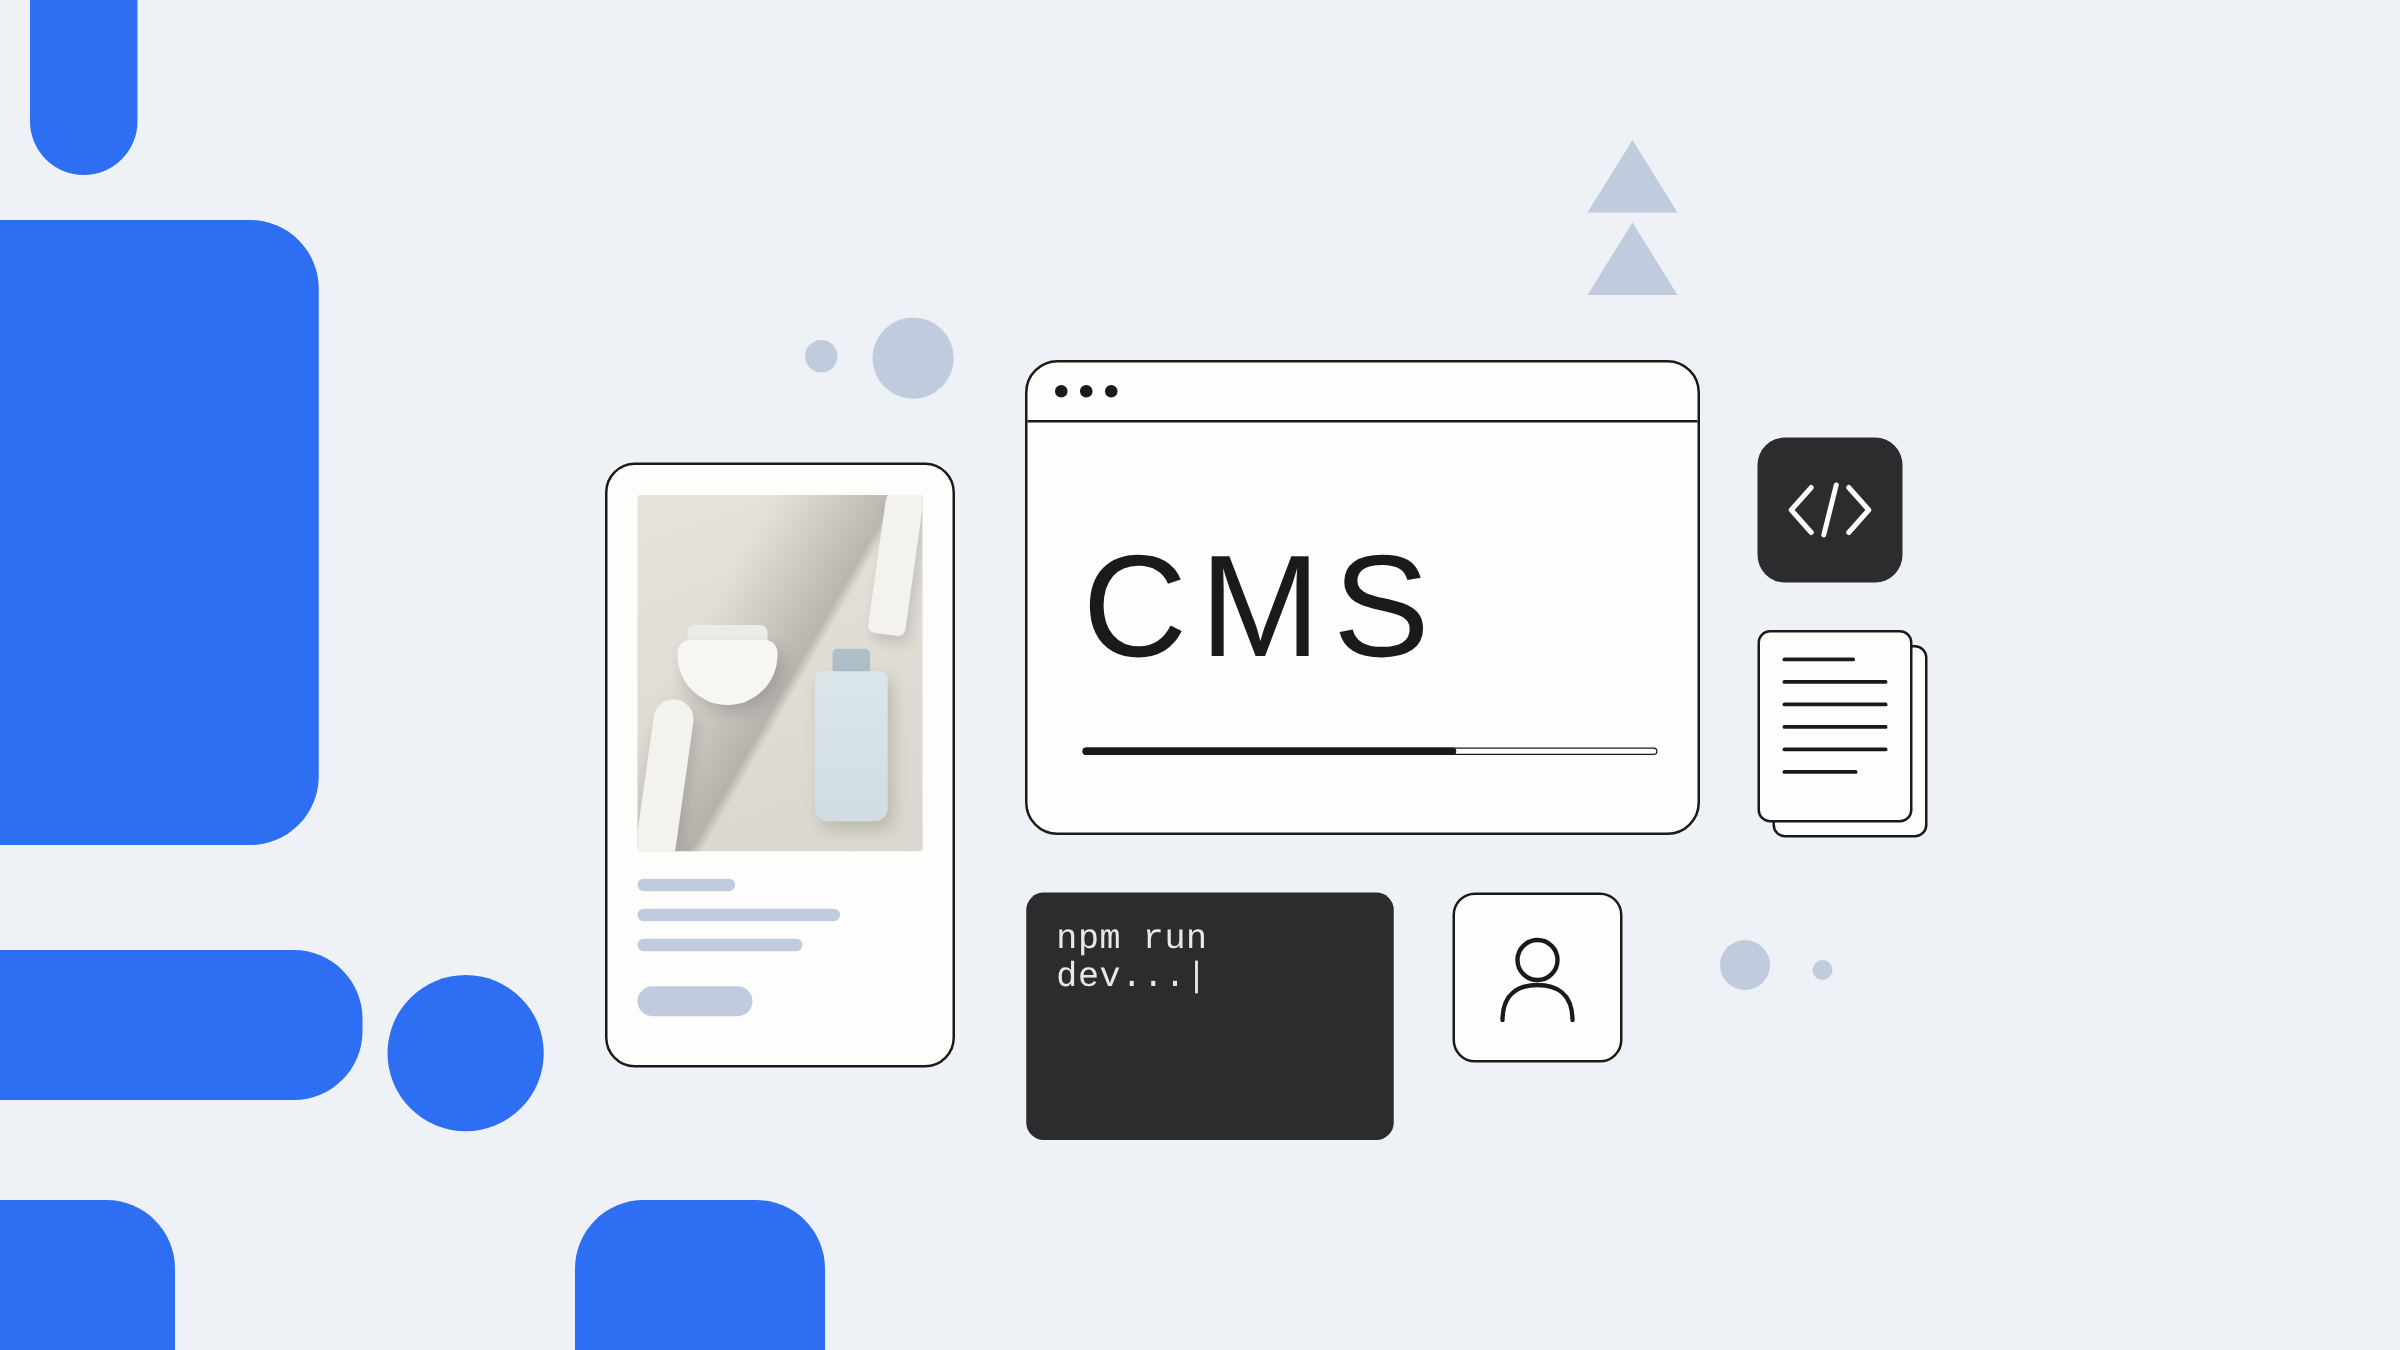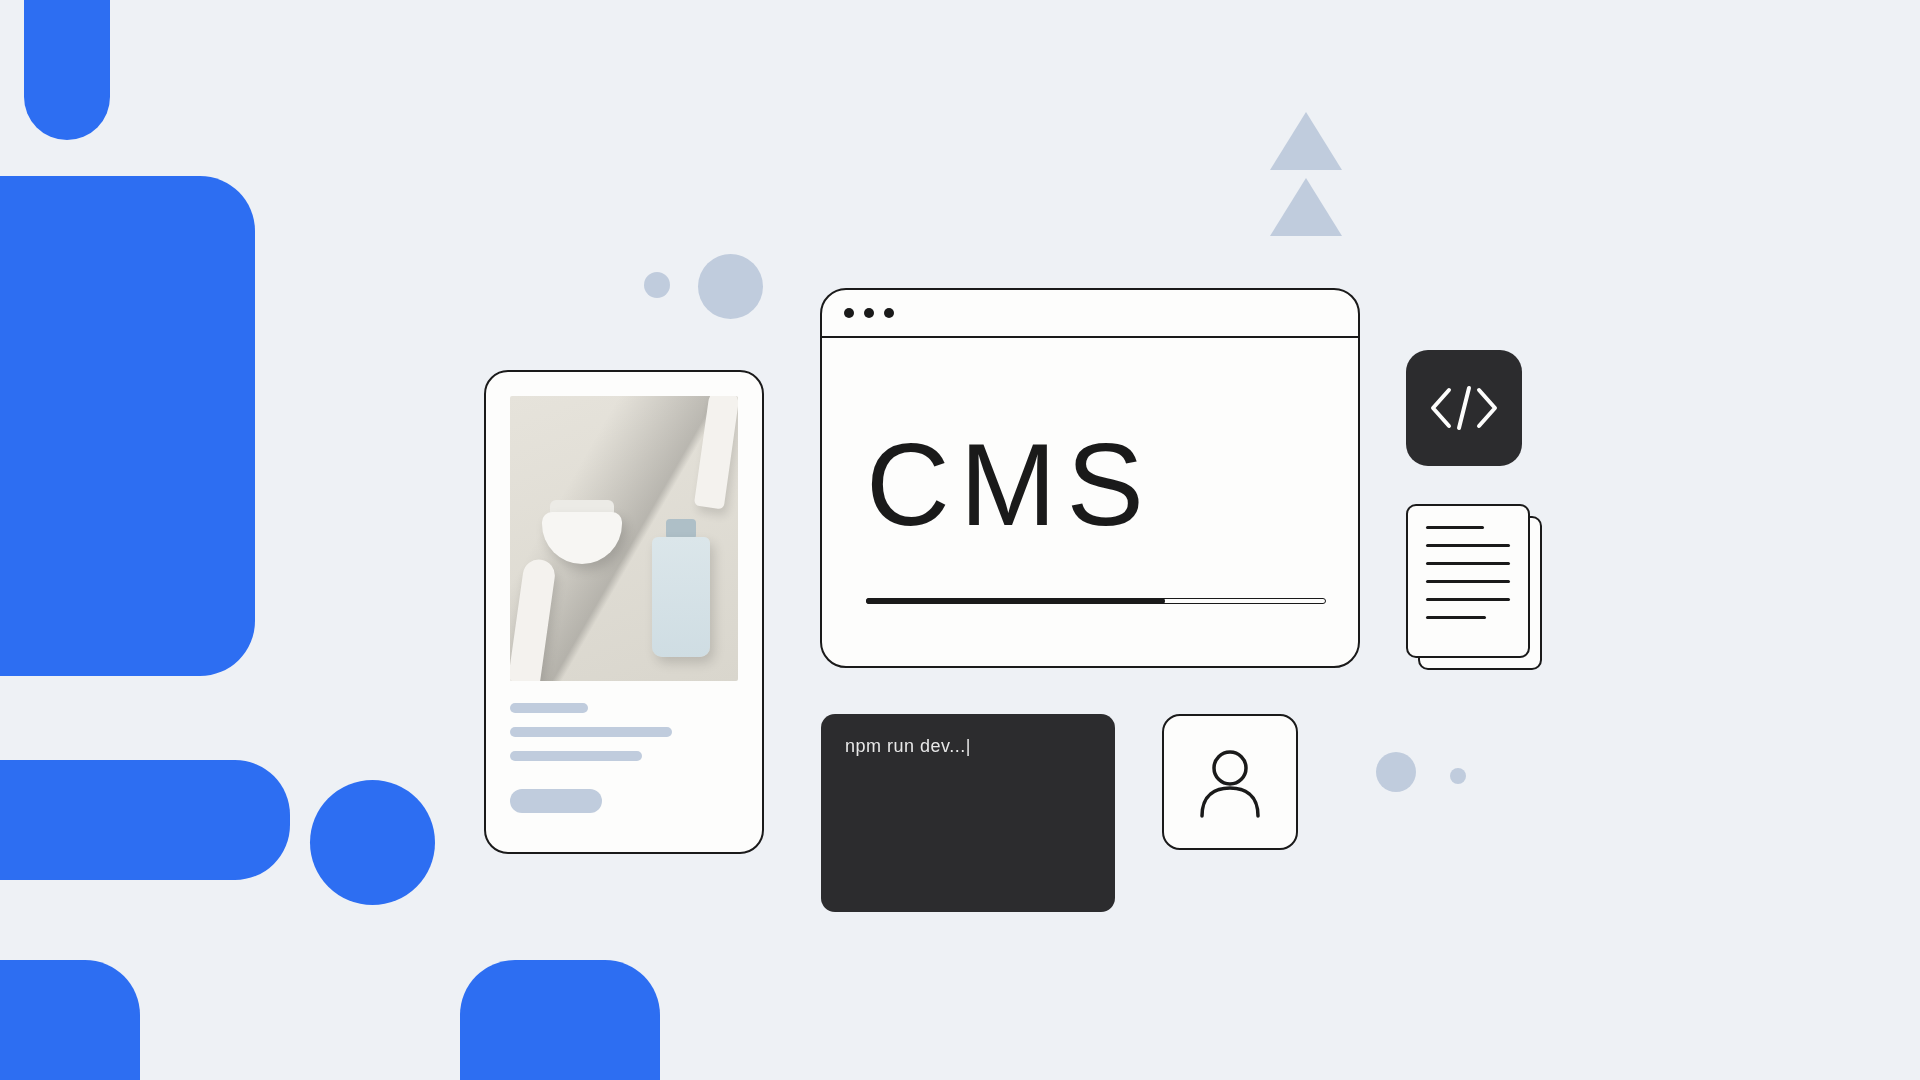--- a/index.html
+++ b/index.html
@@ -59,21 +59,21 @@
   .bottle-cap { position: absolute; right: 42px; bottom: 142px; width: 30px; height: 20px; background: #aebfc7; border-radius: 4px; }
   .tube { position: absolute; left: 6px; bottom: -8px; width: 32px; height: 130px; background: #f4f2ee; border-radius: 16px 16px 6px 6px; transform: rotate(8deg); box-shadow: 4px 6px 10px rgba(0,0,0,.12); }
   .tube2 { position: absolute; right: 6px; top: -8px; width: 30px; height: 120px; background: #f4f2ee; border-radius: 16px 16px 6px 6px; transform: rotate(8deg); box-shadow: 4px 6px 10px rgba(0,0,0,.12); }
   .ph-line { height: 10px; background: #c0ccdd; border-radius: 5px; margin-top: 14px; }
   .ph-btn { height: 24px; width: 92px; background: #c0ccdd; border-radius: 12px; margin-top: 28px; }
   
   .terminal {
     position: absolute; left: 821px; top: 714px; width: 294px; height: 198px;
     background: #2c2c2e; border-radius: 14px; padding: 22px 24px;
   }
-  .term-text { color: #e8e8e8; font-family: Liberation Sans, sans-serif; font-size: 18px; font-weight: 300; letter-spacing: .5px; }
+  .term-text { color: #e8e8e8; font-family: Liberation Mono, monospace; font-size: 28px; font-weight: 300; letter-spacing: .5px; }
   
   .user-card {
     position: absolute; left: 1162px; top: 714px; width: 136px; height: 136px;
     background: #fdfdfc; border: 2.5px solid #1a1a1a; border-radius: 18px;
     display: flex; align-items: center; justify-content: center;
   }
   
   .code-card {
     position: absolute; left: 1406px; top: 350px; width: 116px; height: 116px;
     background: #2c2c2e; border-radius: 22px; display: flex; align-items: center; justify-content: center;

